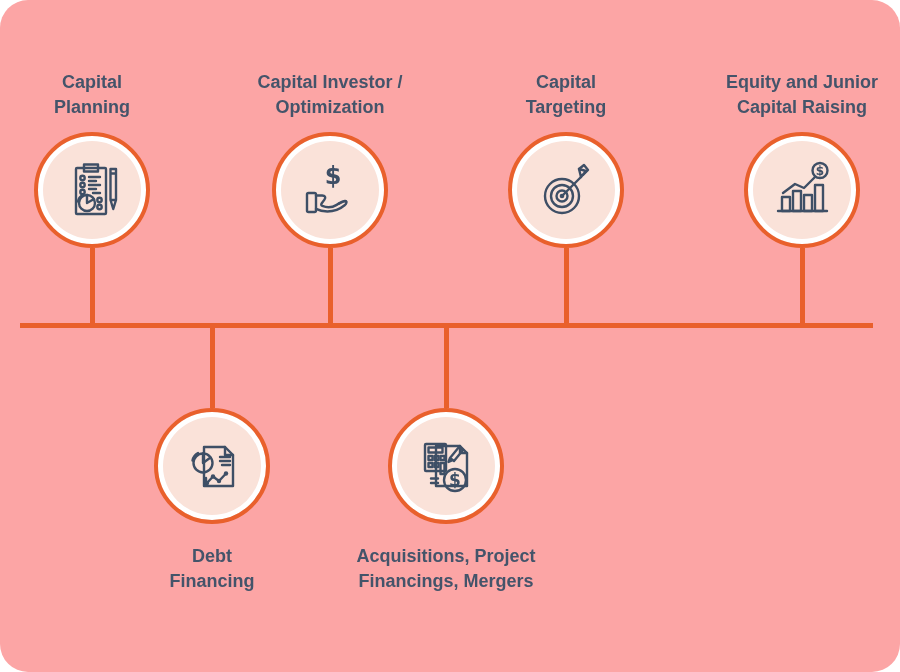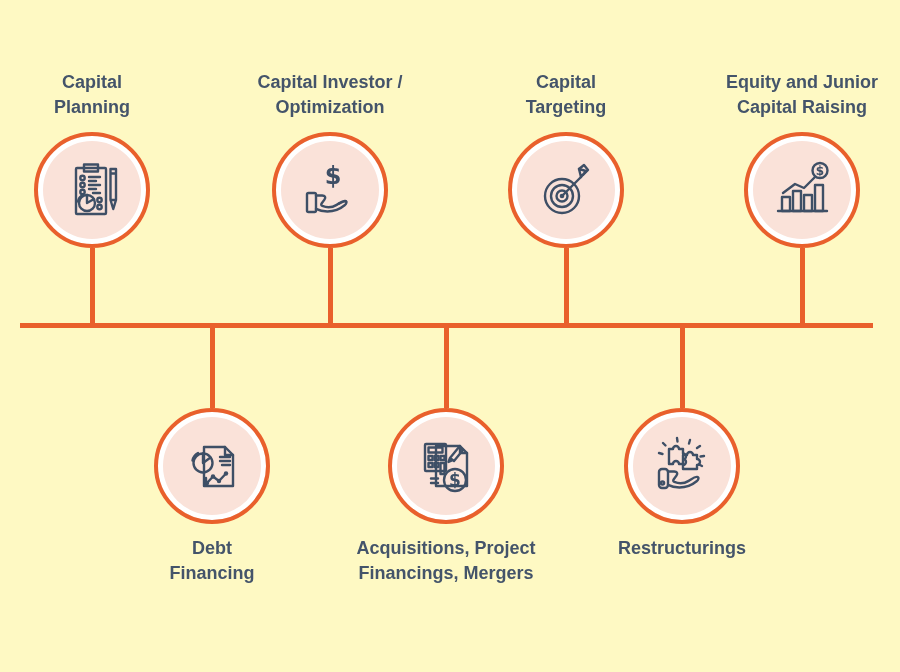--- a/index.html
+++ b/index.html
@@ -1,32 +1,33 @@
 <!DOCTYPE html>
 <html style="--accent: #E9602C; --fill: #FAE2D9; --navy: #3E4F66; --text: #44546A;"><head>
 <meta charset="utf-8">
 <style>
   html,body{margin:0;padding:0;background:#fff;}
   #canvas{
-    position:relative;width:900px;height:672px;background:#fef9c3;overflow:hidden;
+    position:relative;width:900px;height:672px;background:#fca5a5;overflow:hidden;
     font-family:"Liberation Sans", sans-serif;
+    border-radius:28px;
   }
   .timeline-line{
     position:absolute;left:20px;top:323px;width:853px;height:5px;
     background:var(--accent);
   }
   .item{position:absolute;width:240px;display:flex;flex-direction:column;align-items:center;}
   .item.top{top:70px;}
   .item.bottom{top:328px;}
   .label{
     width:240px;text-align:center;font-weight:bold;font-size:18px;line-height:25px;
     color:var(--text);white-space:pre-line;
   }
   .item.top .label{height:50px;display:flex;align-items:flex-end;justify-content:center;margin-bottom:12px;}
-  .item.bottom .label{margin-top:12px;}
+  .item.bottom .label{margin-top:20px;}
   .circle{
     width:108px;height:108px;border-radius:50%;
     border:4px solid var(--accent);
     background:var(--fill);
     box-shadow:inset 0 0 0 5px #ffffff;
     display:flex;align-items:center;justify-content:center;
   }
   .connector{width:5px;background:var(--accent);}
   .item.top .connector{height:75px;}
   .item.bottom .connector{height:80px;}
@@ -178,34 +179,14 @@
             <circle cx="41" cy="46" r="11"></circle>
           </g>
           <text class="ic-txt" x="41" y="52" font-size="17" text-anchor="middle">$</text>
         </svg>
       </span>
     </div>
     <div class="label">Acquisitions, Project
 Financings, Mergers</div>
   </div>
 
-  <div class="item bottom" style="left:562px">
-    <div class="connector"></div>
-    <div class="circle">
-      <span class="icon">
-        <svg width="64" height="64" viewBox="0 0 64 64">
-          <g class="ic" stroke-width="2">
-            <path d="M19 15 h4 a3 3 0 1 1 6 0 h4 v4.5 a3 3 0 1 1 0 6 v4.5 h-4 a3 3 0 1 0 -6 0 h-4 z"></path>
-            <path d="M33 21 h4 a3 3 0 1 1 6 0 h4 v4 a3 3 0 1 1 0 6 v4 h-14 v-4 a3 3 0 1 0 0 -6 z"></path>
-            <path d="M13 9 l2.5 2.5 M27 4 l.5 3.5 M40 6 l-1 3.5 M50 12 l-3 2 M54 22 l-3.5 .5 M9 19 l3.5 1 M52 32 l-3 -1.5"></path>
-          </g>
-          <g class="ic">
-            <rect x="9" y="35" width="9" height="19" rx="3"></rect>
-            <circle cx="12.5" cy="49" r="1.6"></circle>
-            <path d="M18 37.5 h6.2 c2.8 0 3.8 1.9 2.4 3.9 l-3 4.1 c-.7 1 -.4 1.9 .7 2.4 c4.5 1.9 10.4 1.4 14.4 -1 c3 -1.8 5.6 -4.3 8.3 -4 c2.2 .3 1.8 2.6 -.4 4.4 c-4.4 3.7 -10.6 6.2 -17.2 6.2 c-4.2 0 -8.2 -.9 -11.4 -2.6"></path>
-          </g>
-        </svg>
-      </span>
-    </div>
-    <div class="label">Restructurings</div>
-  </div>
 
 </div>
 
 </body></html>

